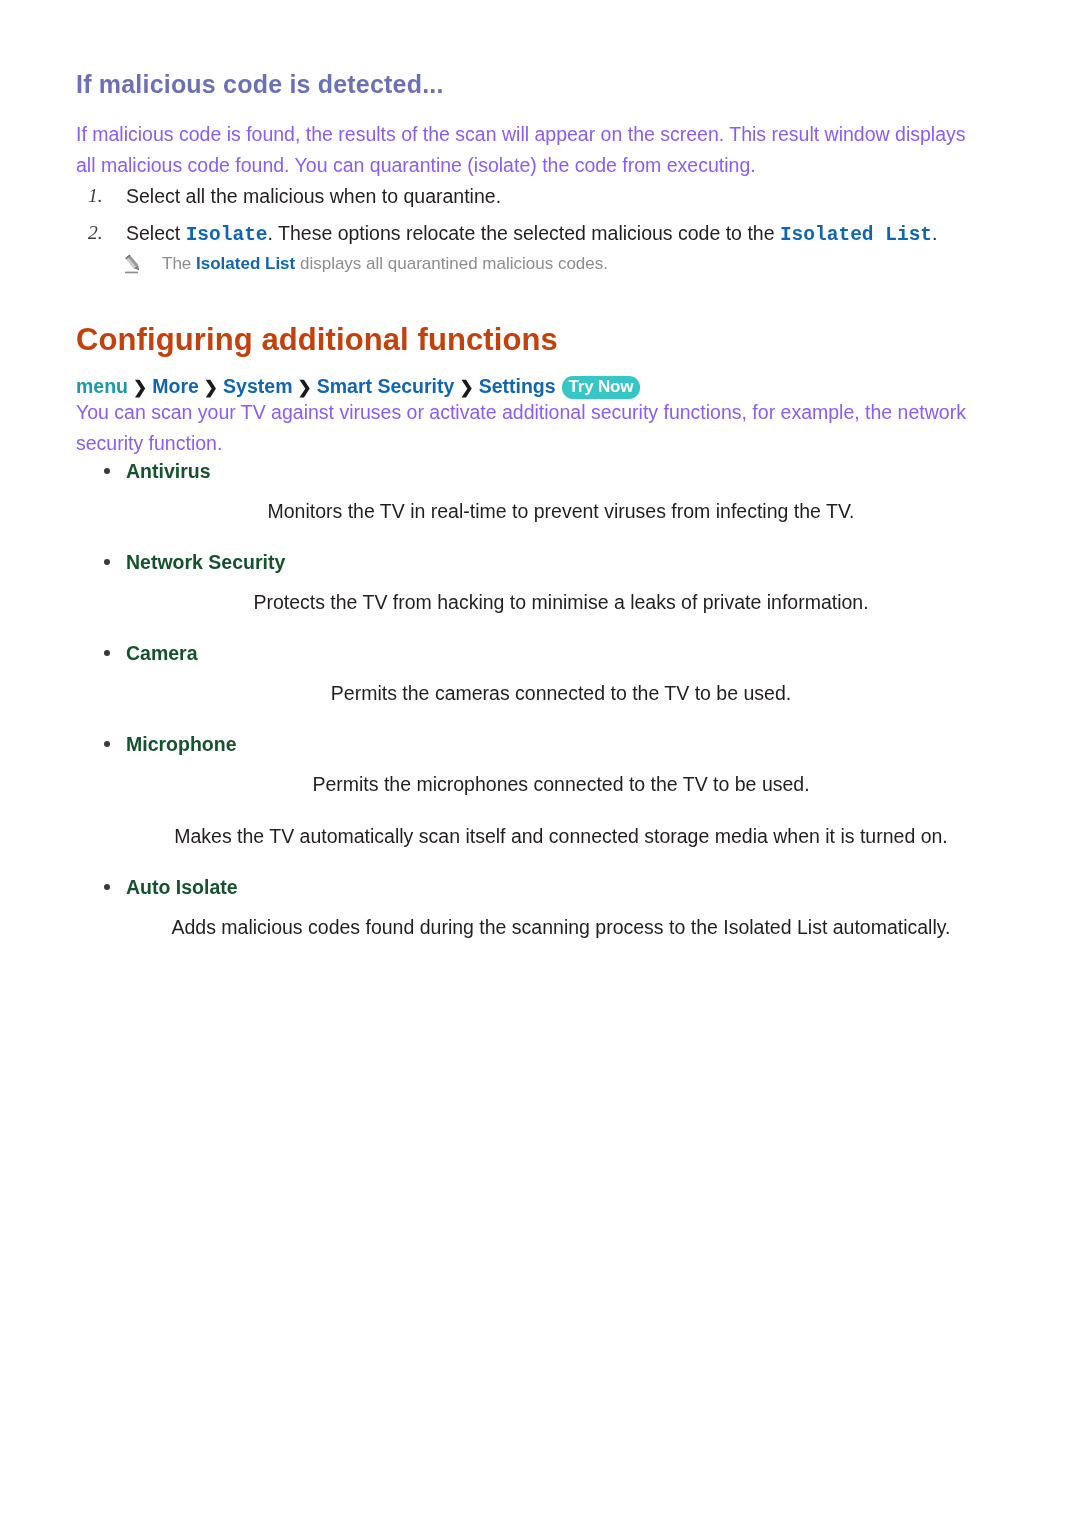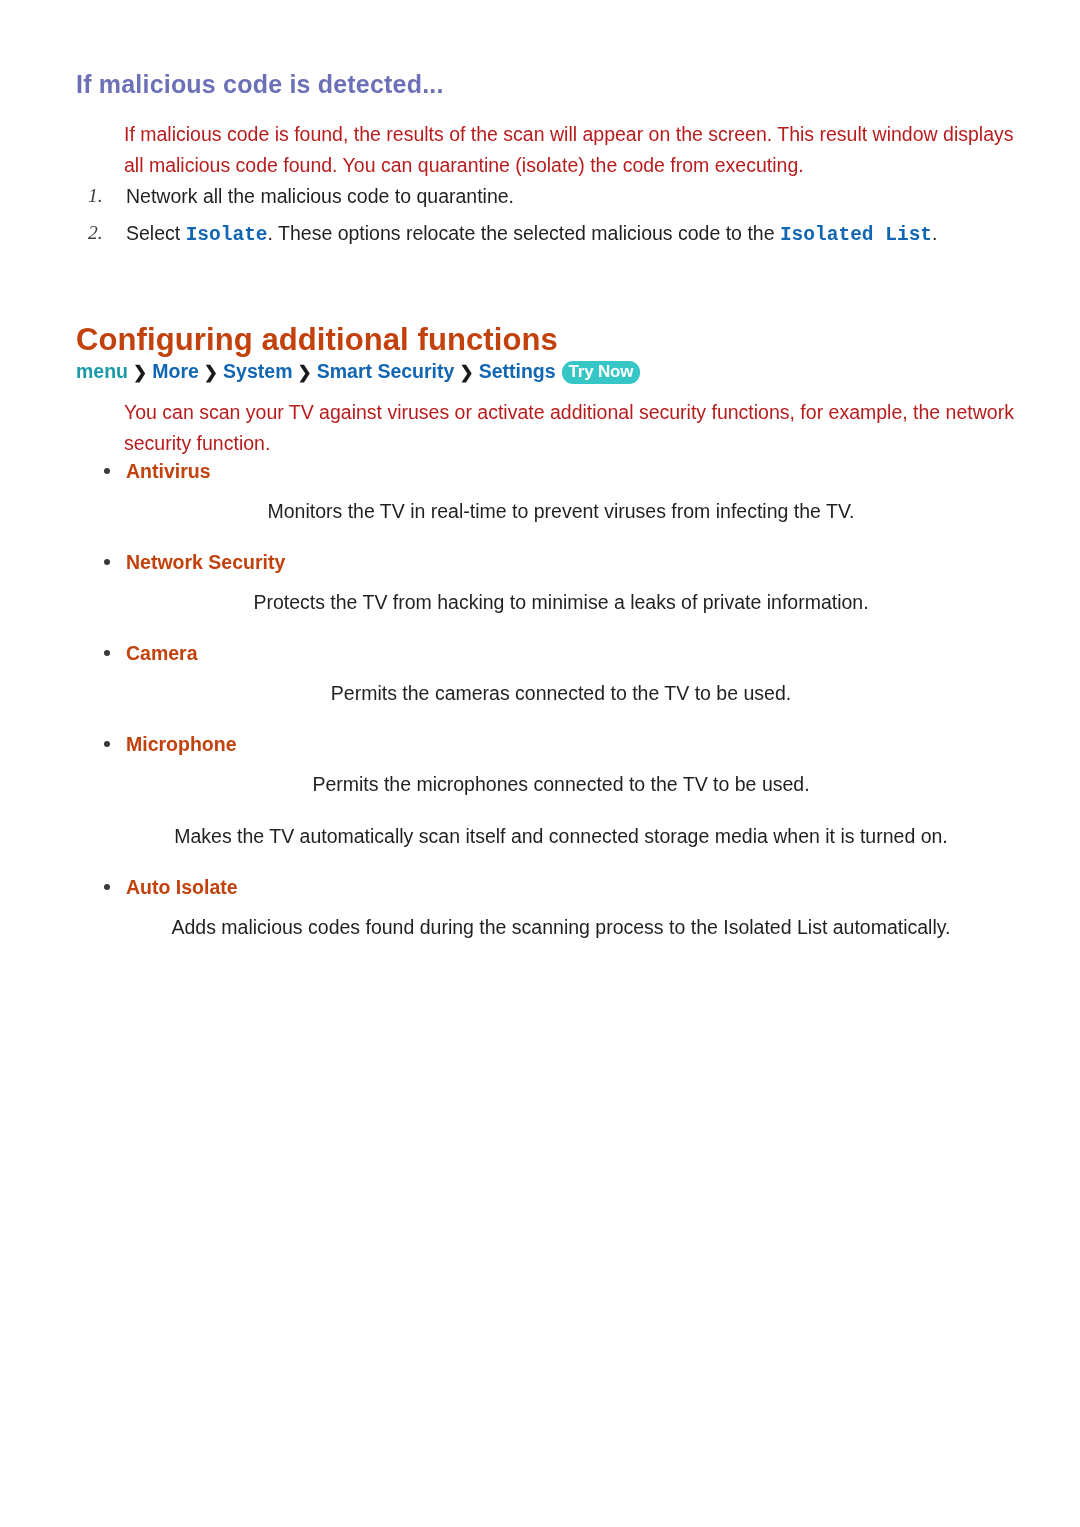--- a/index.html
+++ b/index.html
@@ -44,23 +44,22 @@
     color: #c2410c;
     letter-spacing: 0.1px;
     white-space: nowrap;
   }
 
   
   .para {
     position: absolute;
     font-size: 19.5px;
     line-height: 31px;
-    color: #b91c1c;
+    color: #8b5cf6;
     width: 890px;
-    margin-left: 48px;
   }
   #intro-para { left: 76px; top: 119px; }
   #config-para { left: 76px; top: 397px; }
 
   
   .olist {
     position: absolute;
     left: 76px;
     top: 181px;
     width: 900px;
@@ -101,21 +100,21 @@
     left: 46px;
     top: 1px;
     width: 22px;
     height: 22px;
   }
 
   
   .breadcrumb {
     position: absolute;
     left: 76px;
-    top: 358px;
+    top: 373px;
     font-size: 19.5px;
     font-weight: bold;
     white-space: nowrap;
     line-height: 26px;
   }
   .crumb-first { color: #1b9aa8; }
   .crumb { color: #1166b3; }
   .crumb-sep {
     color: #1a1a1a;
     font-weight: bold;
@@ -142,21 +141,21 @@
     left: 76px;
     top: 457px;
     width: 920px;
   }
   .feature { margin-bottom: 0; }
   .feature-term {
     position: relative;
     padding-left: 50px;
     font-size: 19.5px;
     font-weight: bold;
-    color: #c2410c;
+    color: #14532d;
     line-height: 28px;
   }
   .bullet-dot {
     position: absolute;
     left: 28px;
     top: 11px;
     width: 6px;
     height: 6px;
     border-radius: 50%;
     background: #3a3a3a;
@@ -188,30 +187,45 @@
 <div class="page">
 
   <div class="h-sub">If malicious code is detected...</div>
 
   <div class="para" id="intro-para">If malicious code is found, the results of the scan will appear on the screen. This result window displays all malicious code found. You can quarantine (isolate) the code from executing.</div>
 
   <div class="olist">
 
     <div class="oitem">
       <span class="onum">1.</span>
-      <span>Network all the malicious code to quarantine.</span>
+      <span>Select all the malicious when to quarantine.</span>
     </div>
 
     <div class="oitem">
       <span class="onum">2.</span>
       <span>Select </span><span class="kw">Isolate</span><span>. These options relocate the selected malicious code to the </span><span class="kw">Isolated List</span><span>.</span>
     </div>
 
   </div>
 
+  <div class="note">
+    <span class="note-icon">
+      <svg width="22" height="22" viewBox="0 0 22 22" xmlns="http://www.w3.org/2000/svg">
+        <g transform="rotate(-40 11 10)">
+          <rect x="8.2" y="2.5" width="5.6" height="12.2" fill="#9b9b9b"></rect>
+          <rect x="8.2" y="2.5" width="2.6" height="12.2" fill="#d0d0d0"></rect>
+          <rect x="8.2" y="1.2" width="5.6" height="1.6" fill="#6e6e6e"></rect>
+          <polygon points="8.2,14.7 13.8,14.7 11,19.2" fill="#7c7c7c"></polygon>
+          <polygon points="10.3,17.8 11.7,17.8 11,19.2" fill="#3d3d3d"></polygon>
+        </g>
+        <rect x="3" y="18.6" width="13" height="1.7" fill="#8f8f8f"></rect>
+      </svg>
+    </span>
+    <span>The </span><span class="kw-note">Isolated List</span><span> displays all quarantined malicious codes.</span>
+  </div>
 
   <div class="h-main">Configuring additional functions</div>
 
   <div class="breadcrumb"><span class="crumb-first">menu</span><span class="crumb-sep">❯</span><span class="crumb">More</span><span class="crumb-sep">❯</span><span class="crumb">System</span><span class="crumb-sep">❯</span><span class="crumb">Smart Security</span><span class="crumb-sep">❯</span><span class="crumb">Settings</span><span class="trynow">Try Now</span></div>
 
   <div class="para" id="config-para">You can scan your TV against viruses or activate additional security functions, for example, the network security function.</div>
 
   <div class="features">
 
     <div class="feature">

